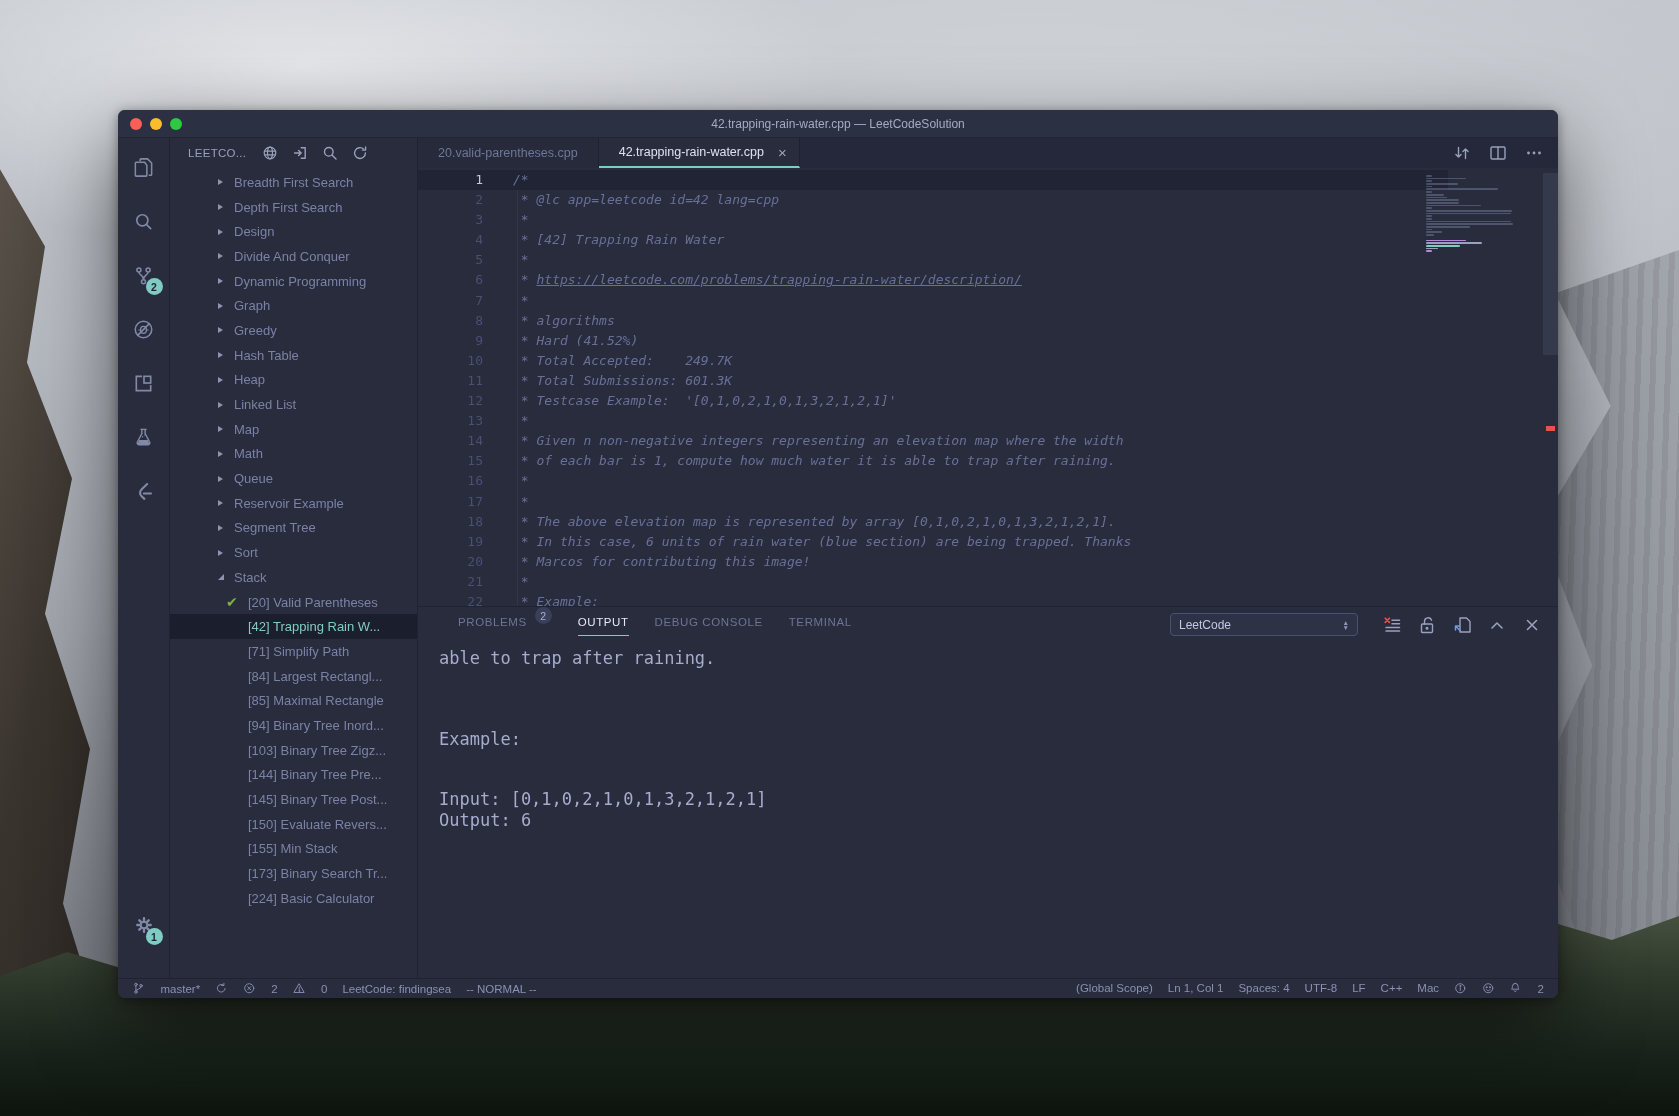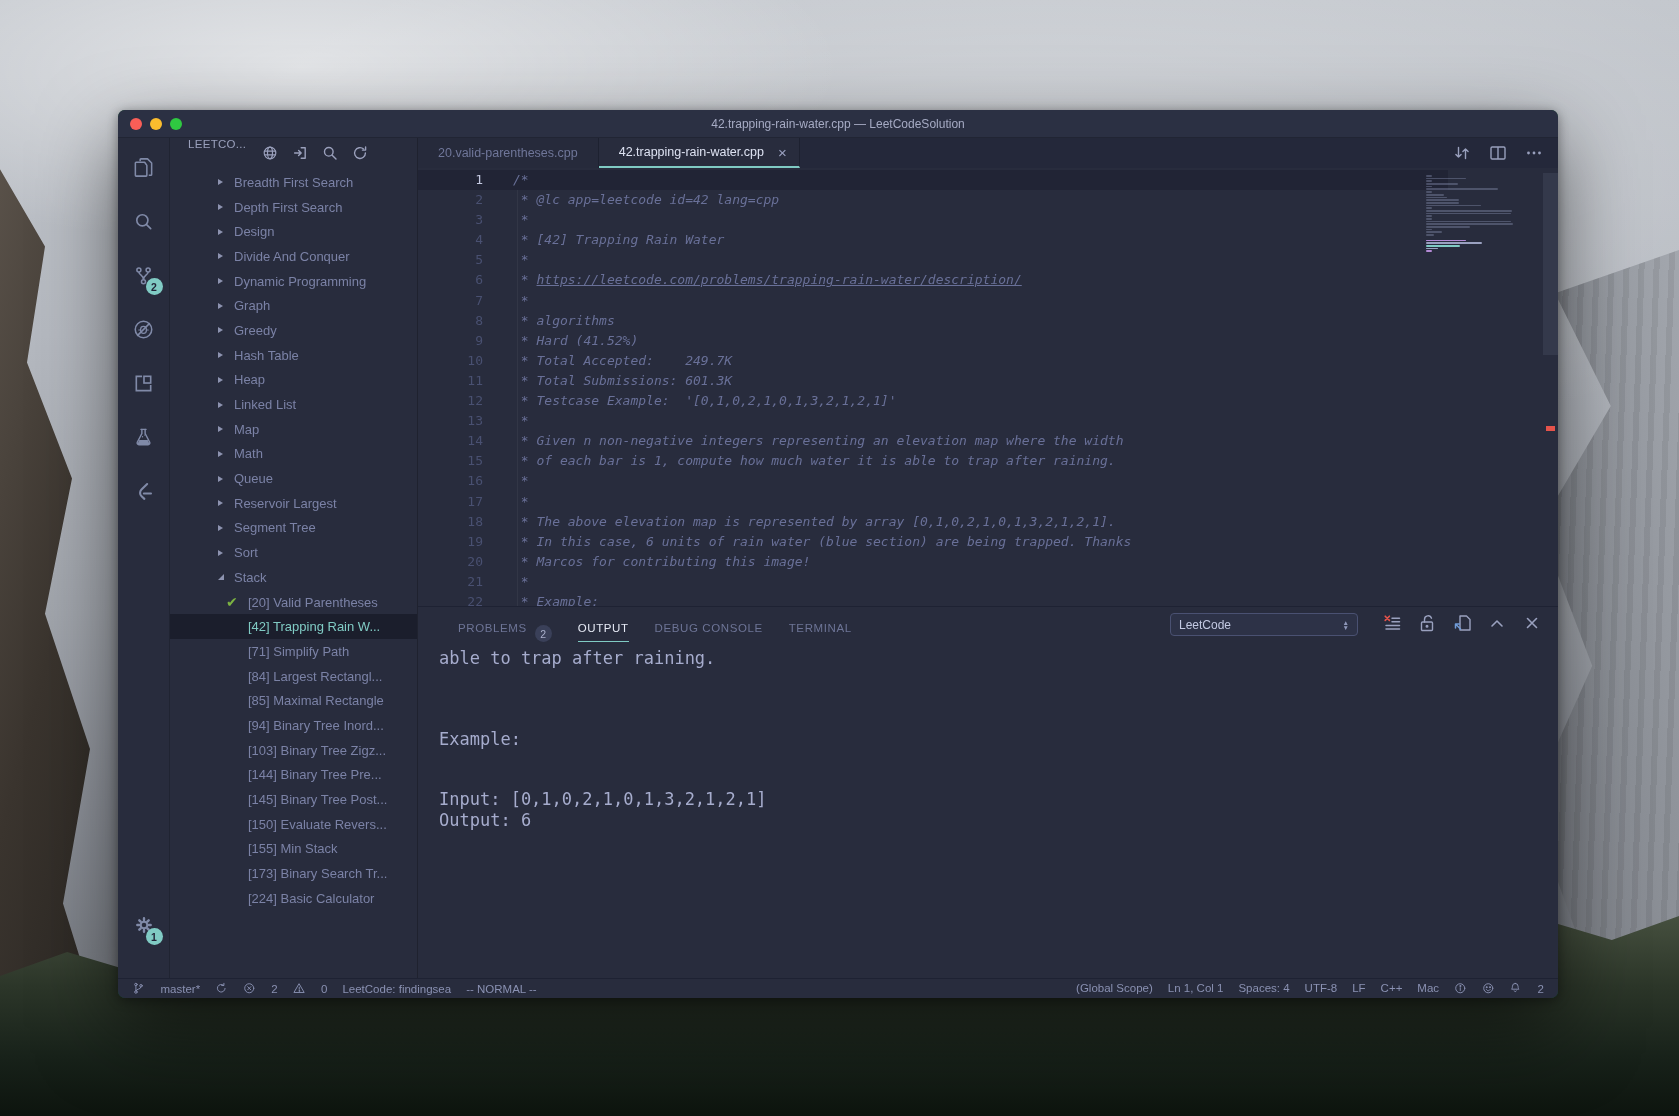--- a/index.html
+++ b/index.html
@@ -32,21 +32,21 @@
   .wbody{flex:1;display:flex;min-height:0}
   
   .activitybar{width:52px;flex:none;display:flex;flex-direction:column;align-items:center;background:#282c3d;border-right:1px solid rgba(0,0,0,.18)}
   .act-item{width:52px;height:54px;flex:none;display:flex;align-items:center;justify-content:center;position:relative;color:#808aa8;cursor:pointer}
   .act-item:first-child{margin-top:2px}
   .act-badge{position:absolute;right:7px;bottom:7px;min-width:17px;height:17px;border-radius:50%;background:var(--accent,#80cbc4);color:#23273a;font-size:10.5px;font-weight:bold;display:flex;align-items:center;justify-content:center}
   .act-spacer{flex:1}
   .act-gear{margin-bottom:26px}
   
   .sidebar{width:248px;flex:none;display:flex;flex-direction:column;background:#282c3d;border-right:1px solid rgba(0,0,0,.22)}
-  .sb-header{height:30px;flex:none;display:flex;padding:0 10px 0 18px;color:#9aa0bc}
+  .sb-header{height:30px;flex:none;display:flex;align-items:center;padding:0 10px 0 18px;color:#9aa0bc}
   .sb-title{font-size:11.5px;letter-spacing:.3px;white-space:nowrap}
   .sb-hicons{display:flex;gap:14px;margin-left:16px;align-items:center}
   .sb-hicons .hicon{color:#9aa0bc;display:flex;cursor:pointer}
   .tree{flex:1;padding-top:2px;overflow:hidden}
   .tree-row{height:24.7px;display:flex;align-items:center;font-size:13px;color:#7b82a6;cursor:pointer;white-space:nowrap}
   .tree-row.lvl1{padding-left:48px}
   .tree-row.lvl2{padding-left:56px}
   .tree-row.selected{background:#1b1e2c;color:#80cbc4}
   .twisty{width:16px;height:100%;flex:none;display:flex;align-items:center}
   .twisty.collapsed::before{content:'';border-left:5px solid #8d93b0;border-top:3.5px solid transparent;border-bottom:3.5px solid transparent}
@@ -74,25 +74,25 @@
   .lnk{text-decoration:underline}
   .minimap{position:absolute;right:40px;top:7px;width:92px}
   .mm-row{height:1.7px;margin-bottom:1px;border-radius:1px;background:rgba(125,132,165,.45)}
   .vscroll{position:absolute;right:0;top:0;width:15px;height:100%}
   .slider{position:absolute;left:0;right:0;top:5px;height:182px;background:rgba(166,172,205,.10)}
   .err-mark{position:absolute;left:3px;top:258px;width:9px;height:5px;background:var(--error,#e5534b)}
   
   .panel{flex:1;border-top:1px solid #1e2233;display:flex;flex-direction:column;min-height:0;background:#282c3d}
   .panel-head{height:35px;flex:none;display:flex;align-items:center;padding:0 16px 0 40px}
   .panel-tabs{display:flex;align-items:center;gap:26px;height:100%}
-  .panel-tab{display:flex;align-items:flex-end;height:100%;cursor:pointer}
+  .panel-tab{display:flex;align-items:flex-start;height:100%;cursor:pointer}
   .pt-label{font-size:11.5px;letter-spacing:.6px;color:#6d7496;padding:9px 0 7px;border-bottom:1.5px solid transparent}
   .panel-tab.active .pt-label{color:#e6eaf5;border-bottom-color:var(--accent,#80cbc4)}
   .pt-badge{margin-left:8px;width:17px;height:17px;border-radius:50%;background:#3a4059;color:#aab0cc;font-size:10.5px;display:flex;align-items:center;justify-content:center}
-  .panel-right{margin-left:auto;display:flex;align-items:flex-start}
+  .panel-right{margin-left:auto;display:flex;align-items:center}
   .dropdown{width:188px;height:23px;border:1px solid #4a5172;border-radius:4px;background:#2d3247;display:flex;align-items:center;padding:0 8px;font-size:12px;color:#c3c9e2;cursor:pointer}
   .dd-arrows{margin-left:auto;display:flex;flex-direction:column;font-size:6.5px;line-height:5px;color:#9099bb}
   .panel-icons{display:flex;gap:15px;margin-left:24px;color:#9aa1bf;align-items:center}
   .pi{display:flex;cursor:pointer}
   .output{flex:1;padding:6px 0 0 21px;font-family:"DejaVu Sans Mono",monospace;font-size:17px;color:#a6accd;overflow:hidden}
   .out-line{white-space:pre;line-height:20.2px;min-height:20.2px}
   
   .statusbar{height:20px;flex:none;background:#282c3d;border-top:1px solid #1e2233;display:flex;align-items:center;padding:0 14px;font-size:11.5px;color:#8a91b2}
   .sb-left{display:flex;gap:15px;align-items:center}
   .sb-right{margin-left:auto;display:flex;gap:15px;align-items:flex-start}
@@ -284,21 +284,21 @@
             <div class="tree-row lvl1">
               <span class="twisty collapsed"></span>
               <span class="tree-label">Math</span>
             </div>
             <div class="tree-row lvl1">
               <span class="twisty collapsed"></span>
               <span class="tree-label">Queue</span>
             </div>
             <div class="tree-row lvl1">
               <span class="twisty collapsed"></span>
-              <span class="tree-label">Reservoir Largest</span>
+              <span class="tree-label">Reservoir Example</span>
             </div>
             <div class="tree-row lvl1">
               <span class="twisty collapsed"></span>
               <span class="tree-label">Segment Tree</span>
             </div>
             <div class="tree-row lvl1">
               <span class="twisty collapsed"></span>
               <span class="tree-label">Sort</span>
             </div>
             <div class="tree-row lvl1">

